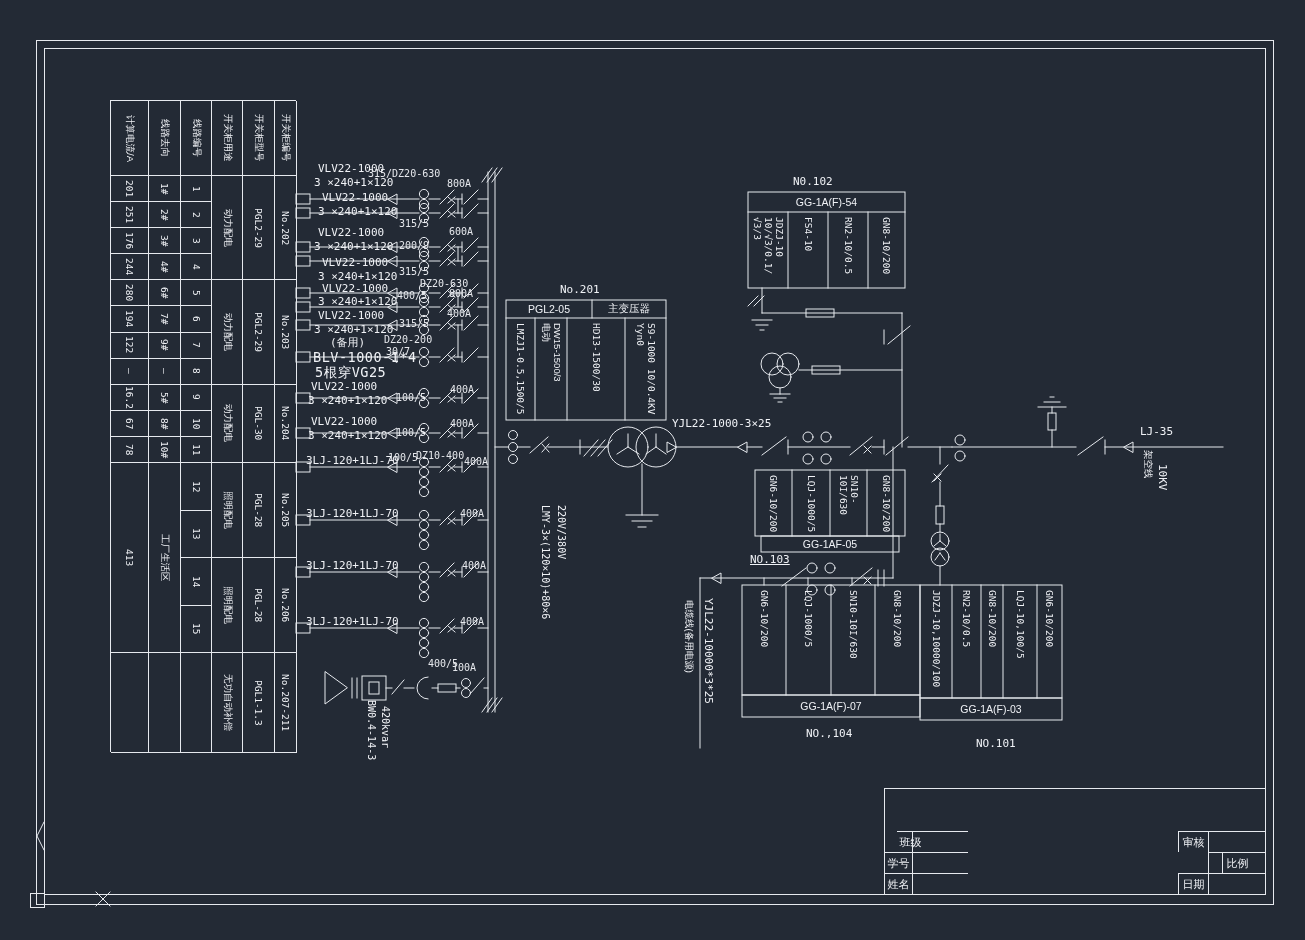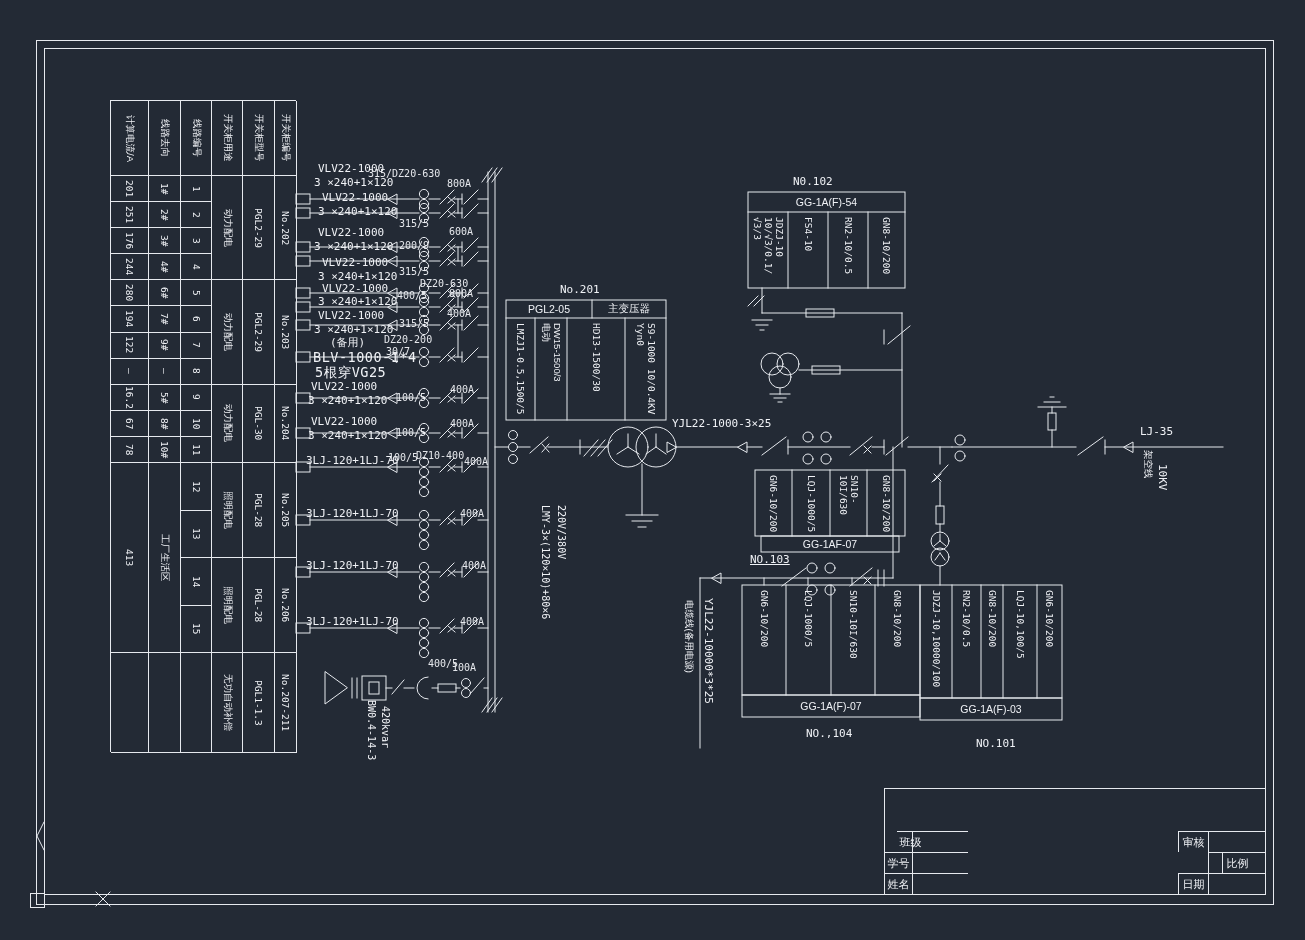--- a/index.html
+++ b/index.html
@@ -680,21 +680,21 @@
       </div>
       <div class="bcol" style="left: 795px; top: 217px; width: 26px; height: 68px;">
         <span class="vt">FS4-10</span>
       </div>
       <div class="bcol" style="left: 835px; top: 217px; width: 26px; height: 68px;">
         <span class="vt">RN2-10/0.5</span>
       </div>
       <div class="bcol" style="left: 873.5px; top: 217px; width: 26px; height: 68px;">
         <span class="vt">GN8-10/200</span>
       </div>
-      <div class="bhead" style="left: 761px; top: 536px; width: 138px; height: 16px;">GG-1AF-07</div>
+      <div class="bhead" style="left: 761px; top: 536px; width: 138px; height: 16px;">GG-1AF-05</div>
       <div class="lbl tag" style="left: 750px; top: 554px; text-decoration: underline;">NO.103</div>
       <div class="bcol" style="left: 760.5px; top: 475px; width: 26px; height: 58px;">
         <span class="vt">GN6-10/200</span>
       </div>
       <div class="bcol" style="left: 798px; top: 475px; width: 26px; height: 58px;">
         <span class="vt">LQJ-1000/5</span>
       </div>
       <div class="bcol" style="left: 835.5px; top: 475px; width: 26px; height: 58px;">
         <span class="vt">SN10-10I/630</span>
       </div>

